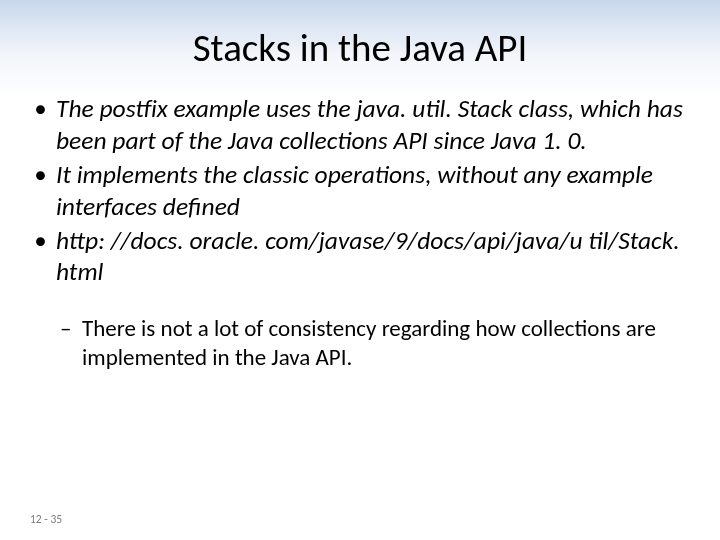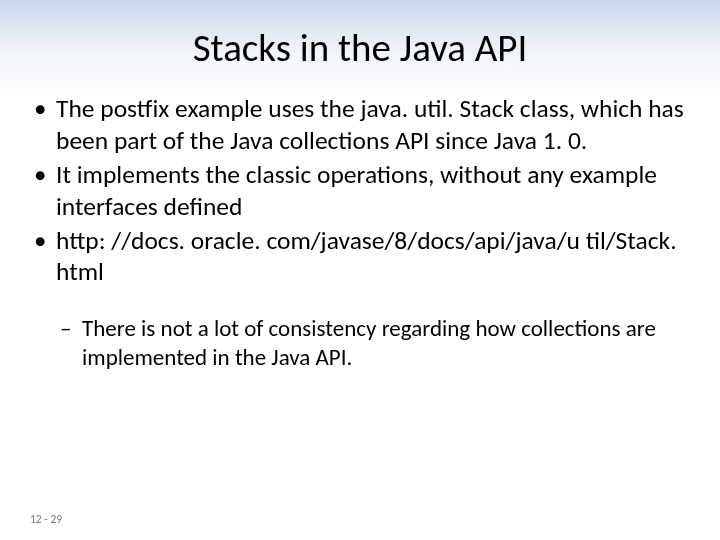--- a/index.html
+++ b/index.html
@@ -24,20 +24,21 @@
   ul.main-list {
     list-style: none;
   }
   ul.main-list > li {
     position: relative;
     padding-left: 26px;
     font-size: 25.5px;
     line-height: 1.25;
     color: #000;
     margin-bottom: 2px;
+    font-style: italic;
   }
   ul.main-list > li::before {
     content: "•";
     position: absolute;
     left: 4px;
     top: 0;
     font-size: 25px;
     color: #000;
   }
   ul.sub-list {
@@ -74,22 +75,22 @@
 </style>
 </head>
 <body>
 
 <div class="title">Stacks in the Java API</div>
 
 <div class="content">
   <ul class="main-list">
     <li>The postfix example uses the java. util. Stack class, which has been part of the Java collections API since Java 1. 0.</li>
     <li>It implements the classic operations, without any example interfaces defined</li>
-    <li>http: //docs. oracle. com/javase/8/docs/api/java/u til/Stack. html</li>
+    <li>http: //docs. oracle. com/javase/9/docs/api/java/u til/Stack. html</li>
   </ul>
   <ul class="sub-list">
     <li>There is not a lot of consistency regarding how collections are implemented in the Java API.</li>
   </ul>
 </div>
 
 <div class="footer">
-  <span>12 - 29</span>
+  <span>12 - 35</span>
 </div>
 
 </body></html>

